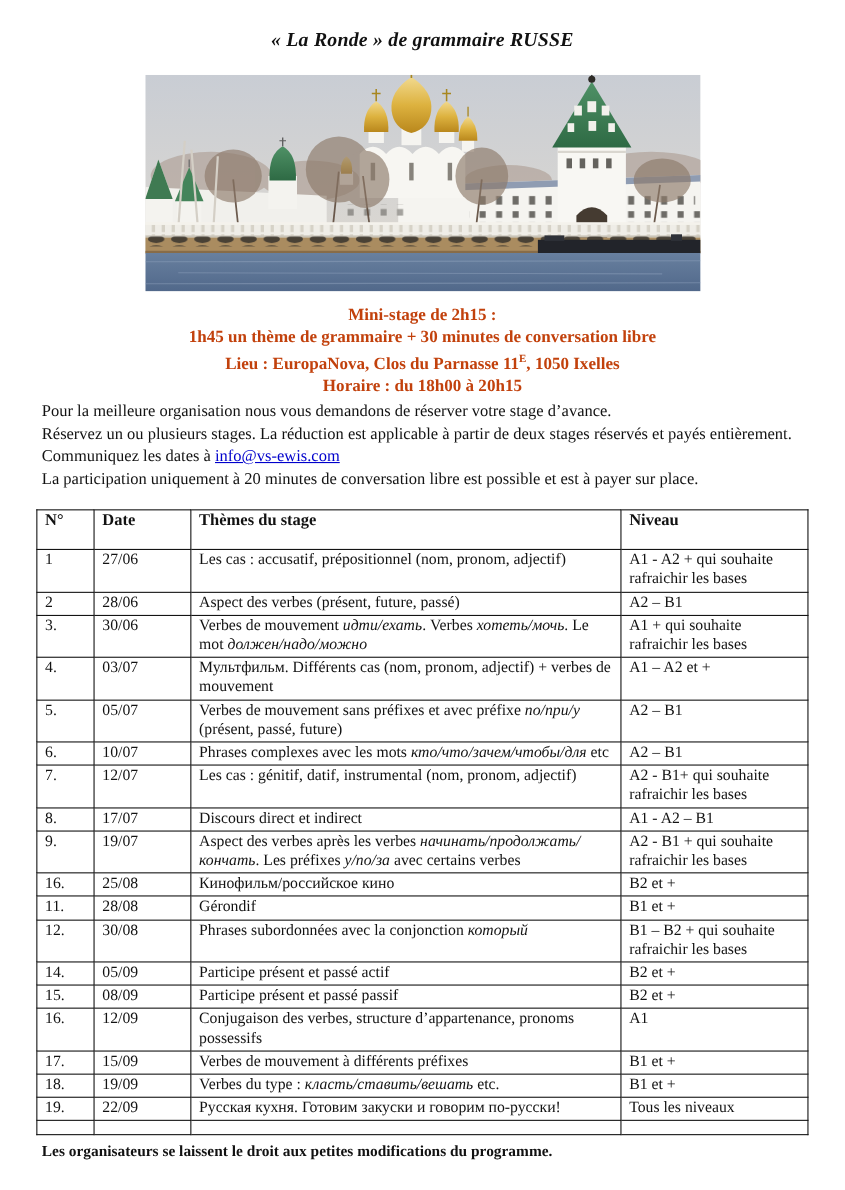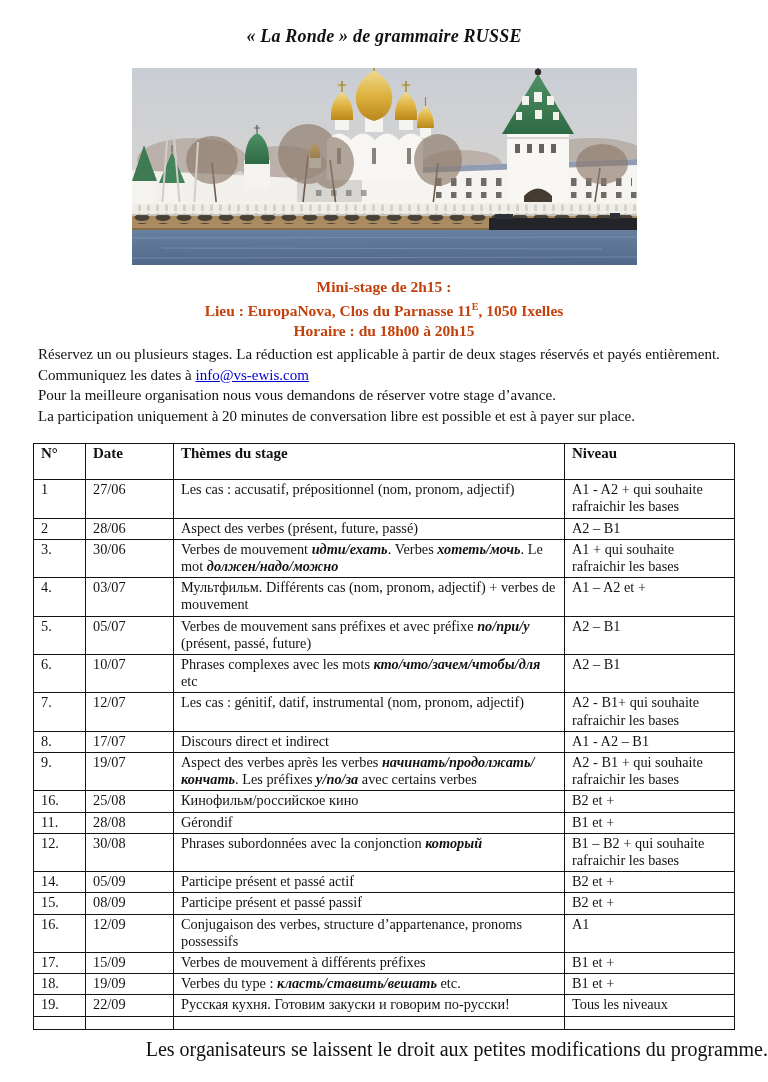--- a/index.html
+++ b/index.html
@@ -76,28 +76,27 @@
   table.stage-table th {
     font-size: 15px;
     font-weight: bold;
     height: 32px;
   }
   col.c-num   { width: 52px; }
   col.c-date  { width: 88px; }
   col.c-theme { width: 391px; }
   col.c-level { width: 170px; }
   tr.empty-row td { height: 12px; padding: 0; }
-  td .ru-italic { font-style: italic; font-weight: bold; }
+  td .ru-italic { font-style: italic; }
 
   .footer-note {
     margin: 8px 0 0 38px;
-    font-size: 20px;
-    font-weight: normal;
+    font-size: 14px;
+    font-weight: bold;
     color: #121212;
-    text-align: right;
   }
 </style>
 </head>
 <body>
 
 <div class="page">
 
   <h1 class="doc-title">« La Ronde »  de grammaire RUSSE</h1>
 
   <div class="photo-wrap">
@@ -248,27 +247,28 @@
       <g stroke="#8fa2bc" stroke-width="1" opacity="0.5">
         <line x1="0" y1="170" x2="505" y2="169"></line>
         <line x1="30" y1="180" x2="470" y2="181"></line>
         <line x1="0" y1="190" x2="505" y2="189"></line>
       </g>
     </svg>
   </div>
 
   <div class="intro">
     <div>Mini-stage de 2h15 :</div>
+    <div>1h45 un thème de grammaire + 30 minutes de conversation libre</div>
     <div><span>Lieu : EuropaNova, Clos du Parnasse 11</span><sup>E</sup><span>, 1050 Ixelles</span></div>
     <div>Horaire : du 18h00 à 20h15</div>
   </div>
 
   <div class="para">
+    <div>Pour la meilleure organisation nous vous demandons de réserver votre stage d’avance.</div>
     <div><span>Réservez un ou plusieurs stages. La réduction est applicable à partir de deux stages réservés et payés entièrement. Communiquez les dates à </span><a href="#">info@vs-ewis.com</a></div>
-    <div>Pour la meilleure organisation nous vous demandons de réserver votre stage d’avance.</div>
     <div>La participation uniquement à 20 minutes de conversation libre est possible et est à payer sur place.</div>
   </div>
 
   <table class="stage-table">
     <colgroup>
       <col class="c-num">
         <col class="c-date">
         <col class="c-theme">
         <col class="c-level">
     </colgroup>

